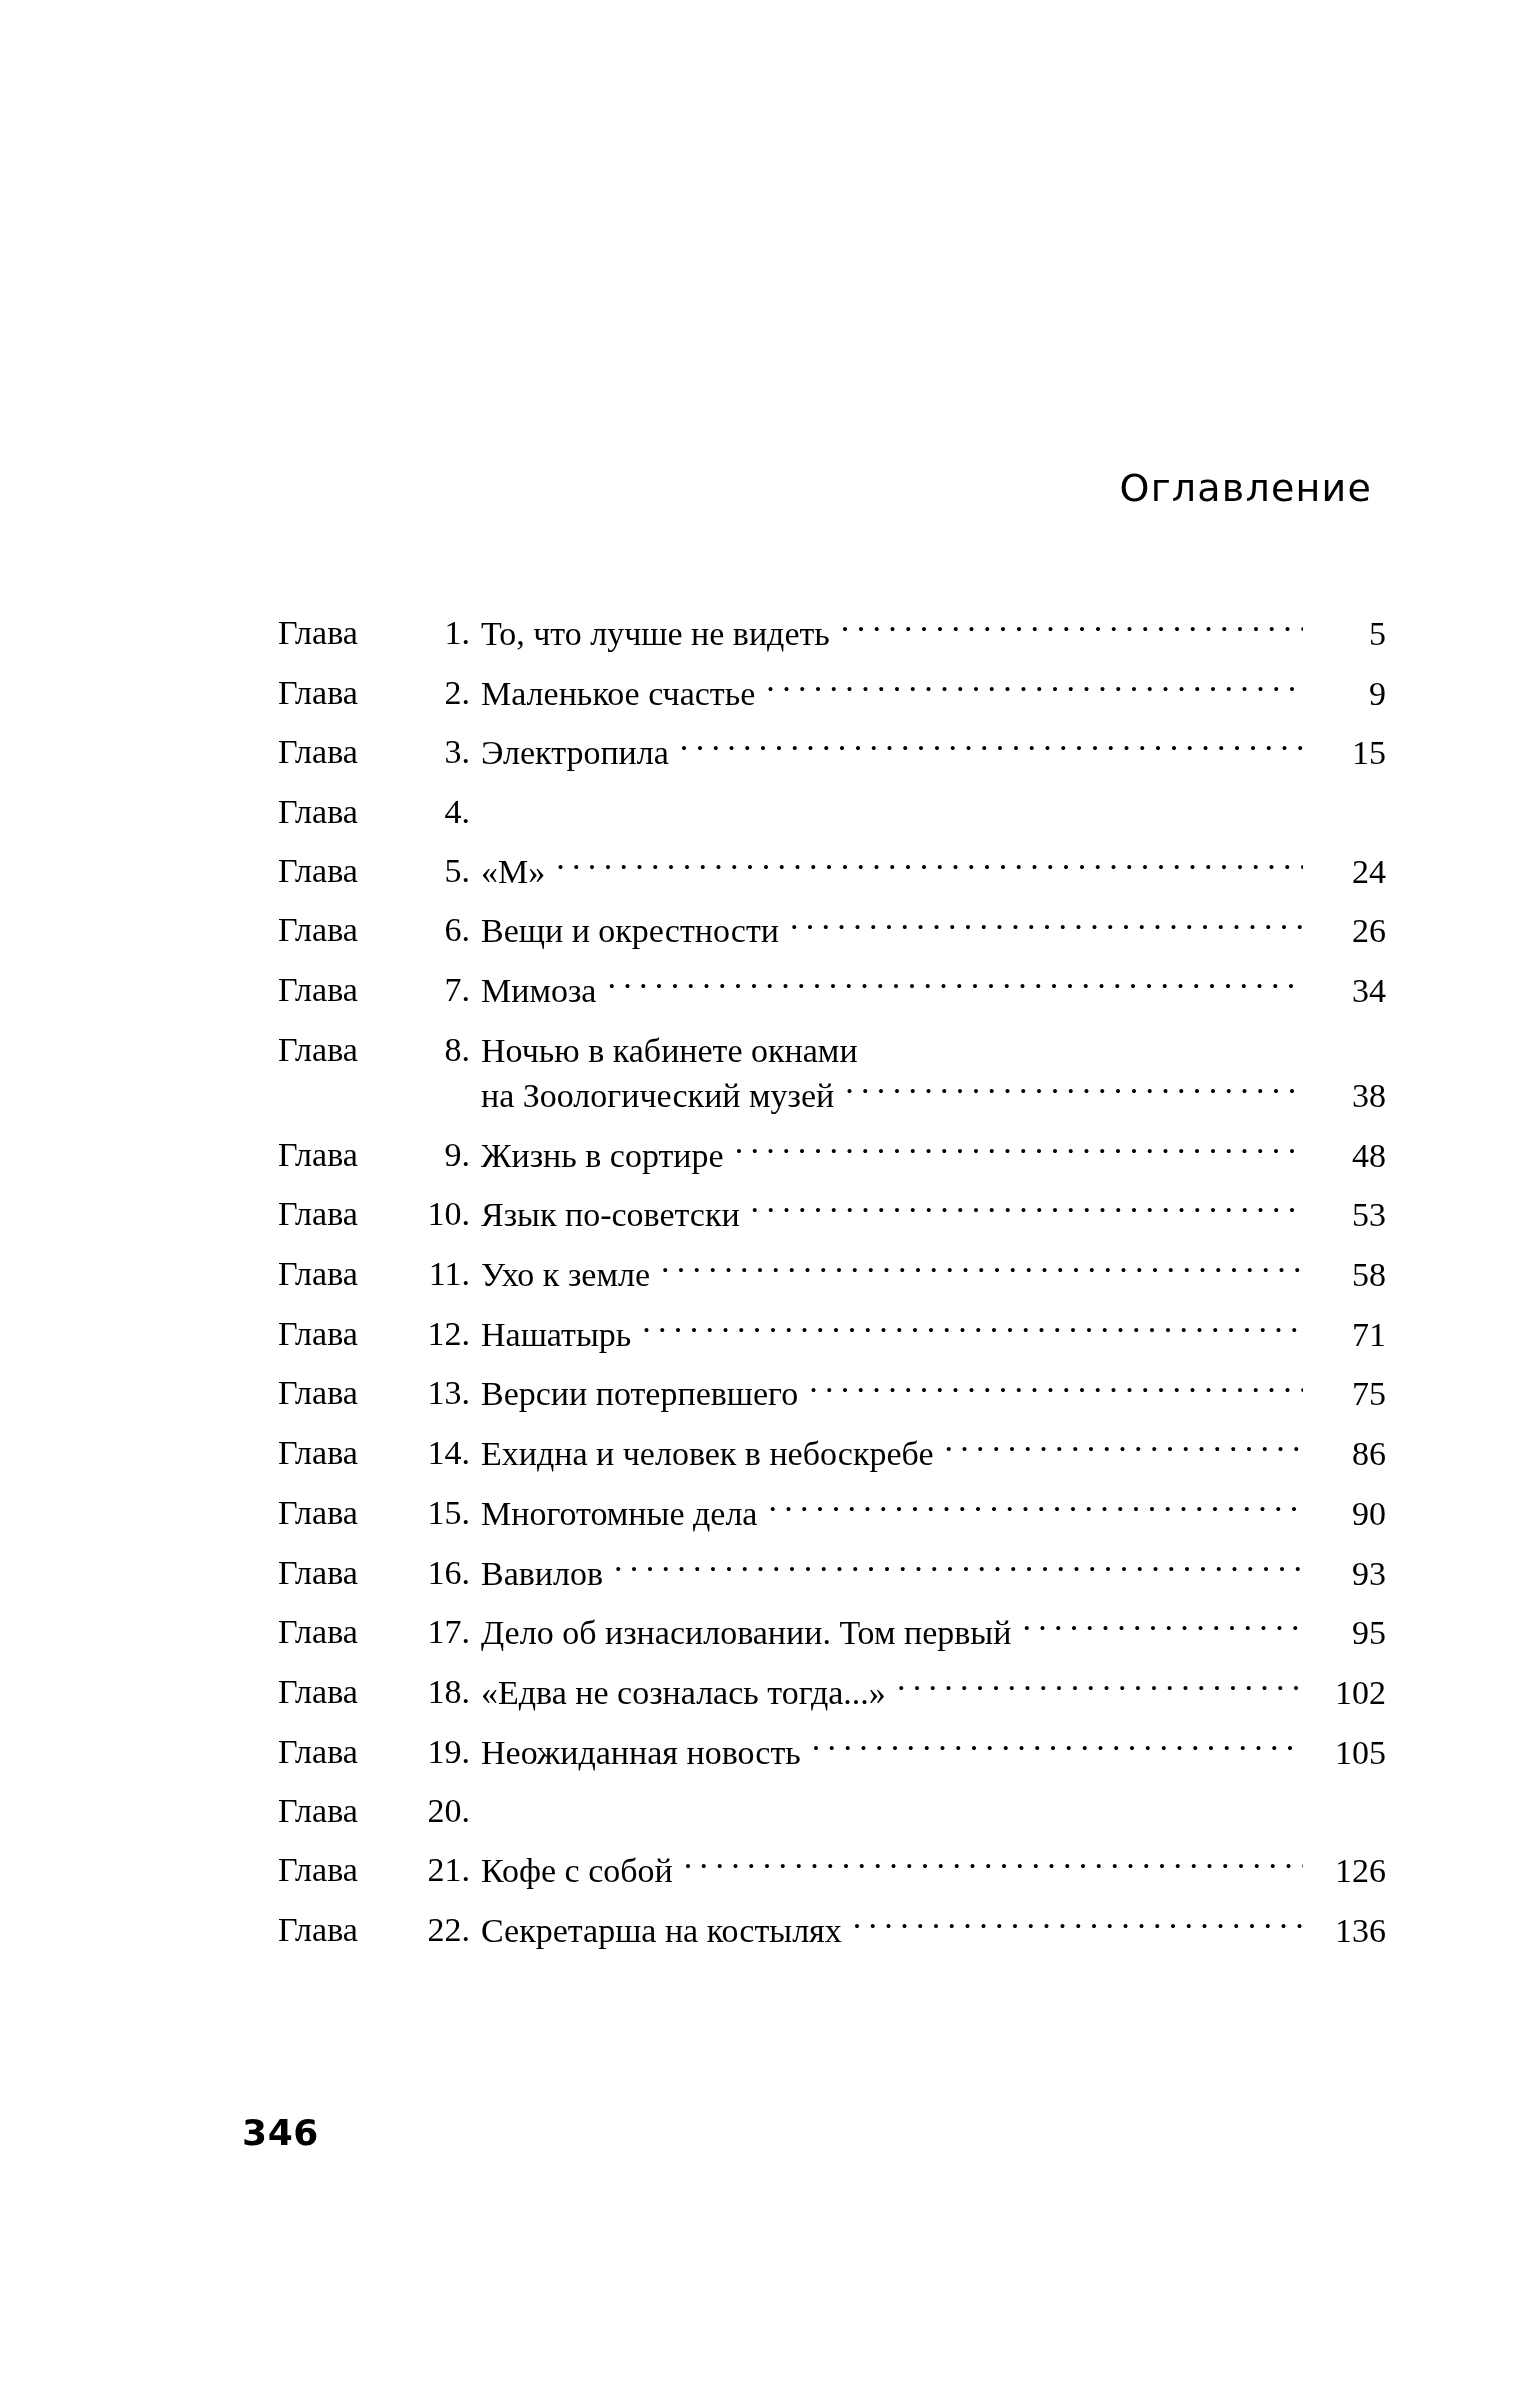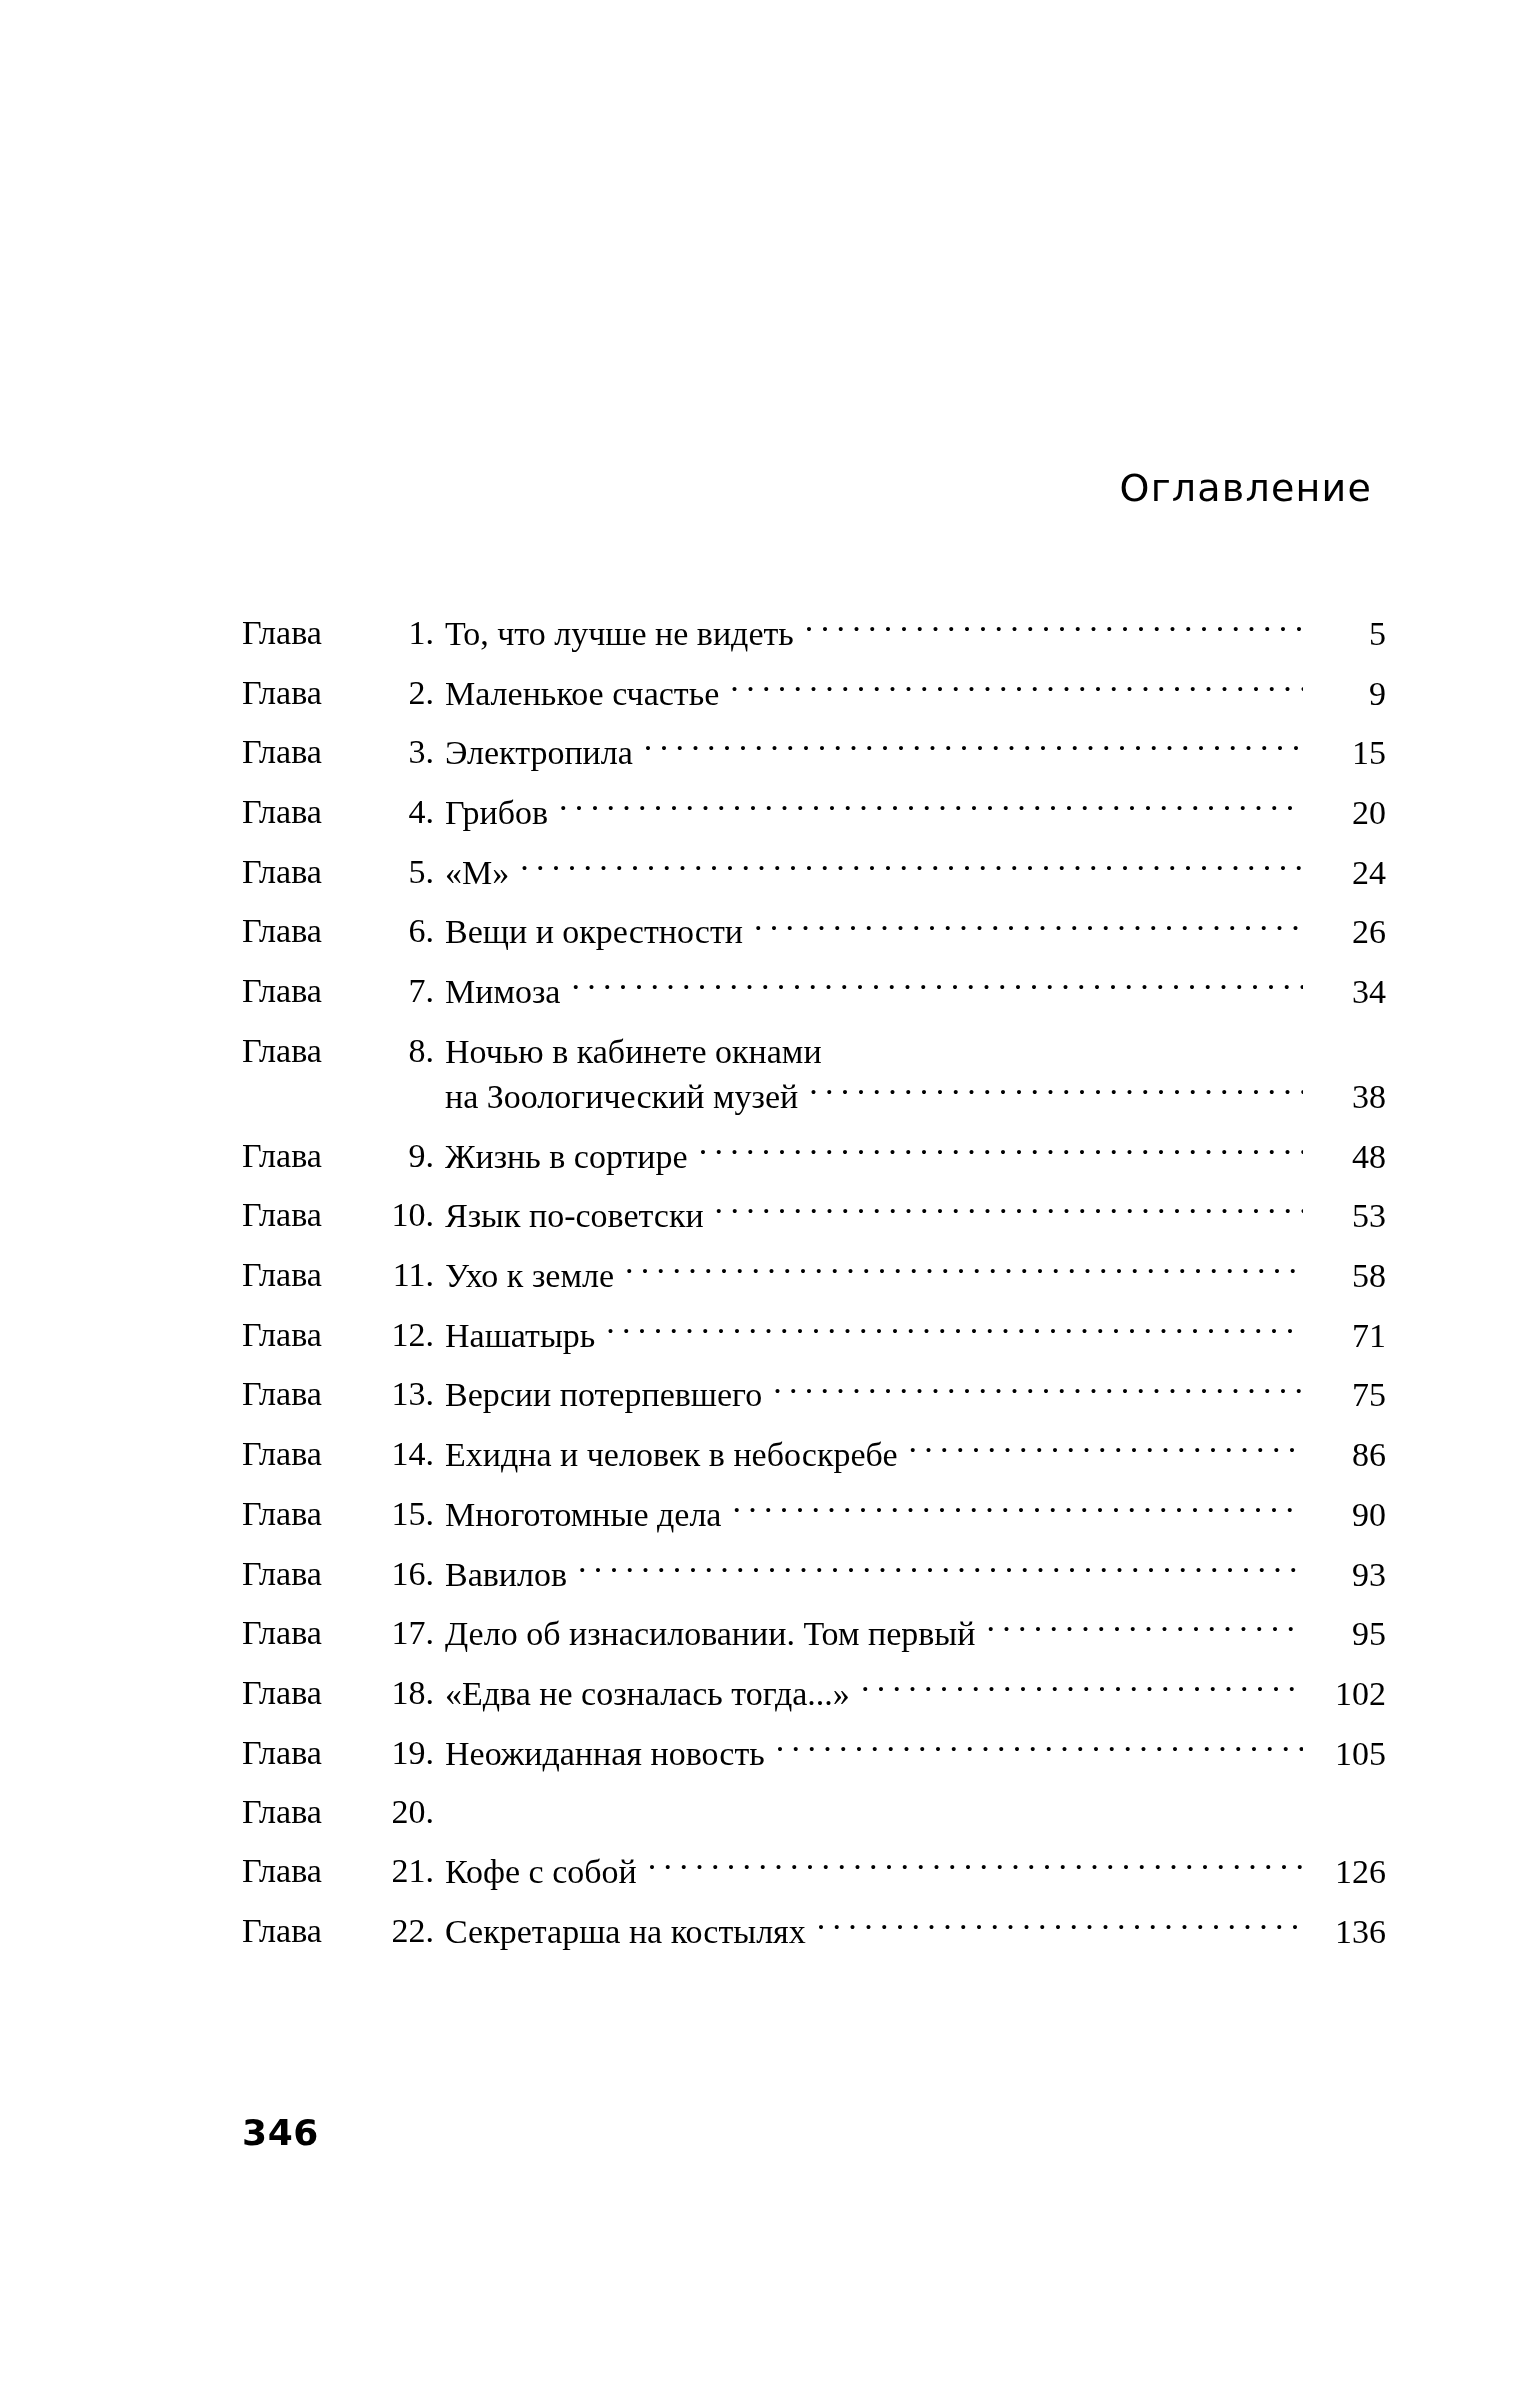--- a/index.html
+++ b/index.html
@@ -33,20 +33,21 @@
     top: 611px;
     left: 242px;
     width: 1144px;
   }
   .toc-row {
     display: flex;
     align-items: flex-start;
     margin-bottom: 14.5px;
     font-size: 34px;
     line-height: 1.30;
+    margin-left: 36px;
   }
   .toc-chapter-word {
     width: 130px;
     flex: 0 0 130px;
     white-space: nowrap;
   }
   .toc-num {
     width: 73px;
     flex: 0 0 73px;
     text-align: right;
@@ -147,25 +148,20 @@
         <span class="toc-num">3.</span>
         <span class="toc-title-wrap">
           <span class="toc-title">Электропила</span>
           <span class="toc-leader"></span>
           <span class="toc-page">15</span>
         </span>
       </div>
       <div class="toc-row">
         <span class="toc-chapter-word">Глава</span>
         <span class="toc-num">4.</span>
-        <span class="toc-title-wrap">
-          <span class="toc-title">Грибов</span>
-          <span class="toc-leader"></span>
-          <span class="toc-page">20</span>
-        </span>
       </div>
       <div class="toc-row">
         <span class="toc-chapter-word">Глава</span>
         <span class="toc-num">5.</span>
         <span class="toc-title-wrap">
           <span class="toc-title">«М»</span>
           <span class="toc-leader"></span>
           <span class="toc-page">24</span>
         </span>
       </div>

